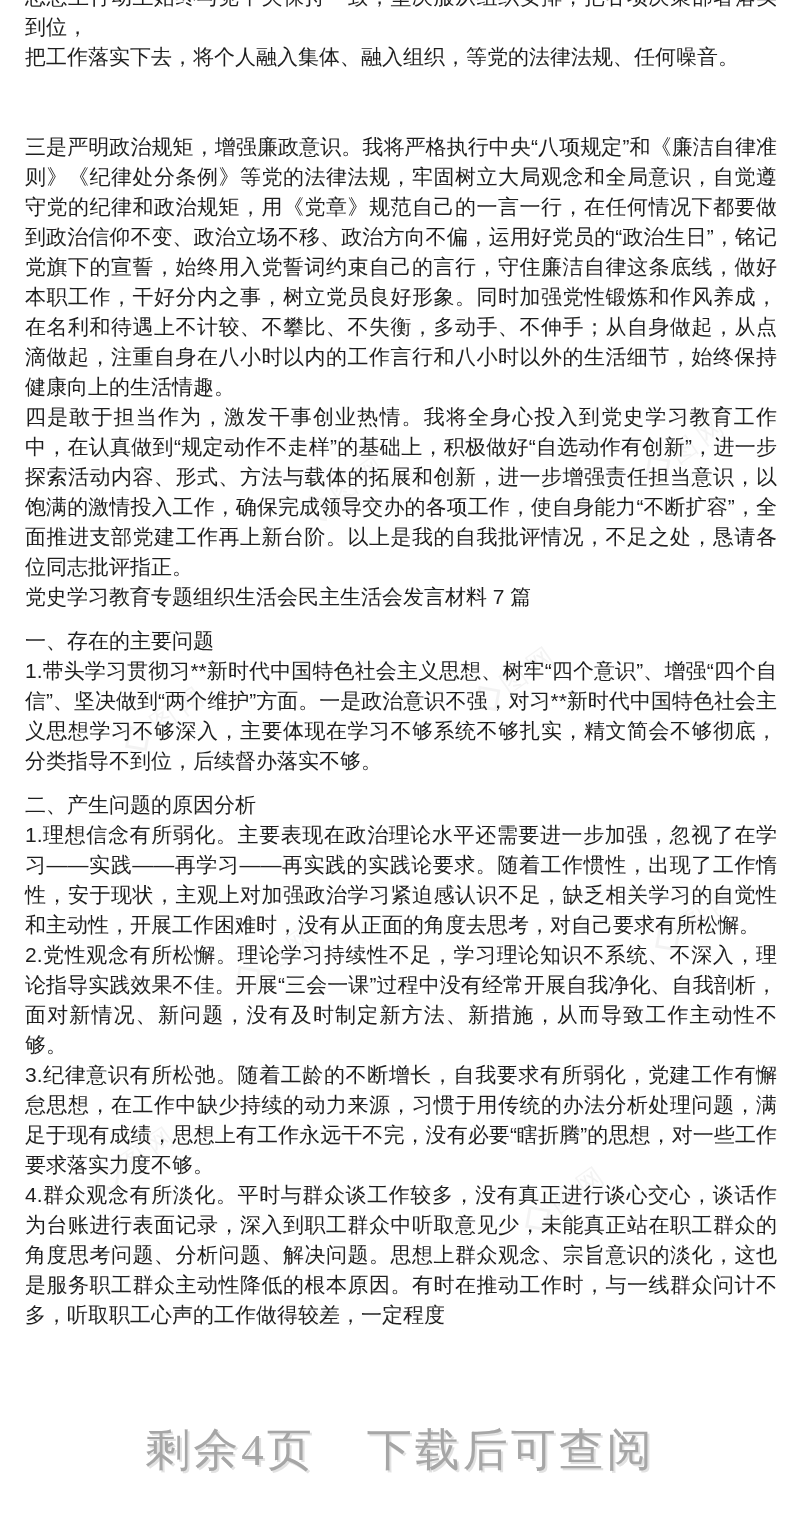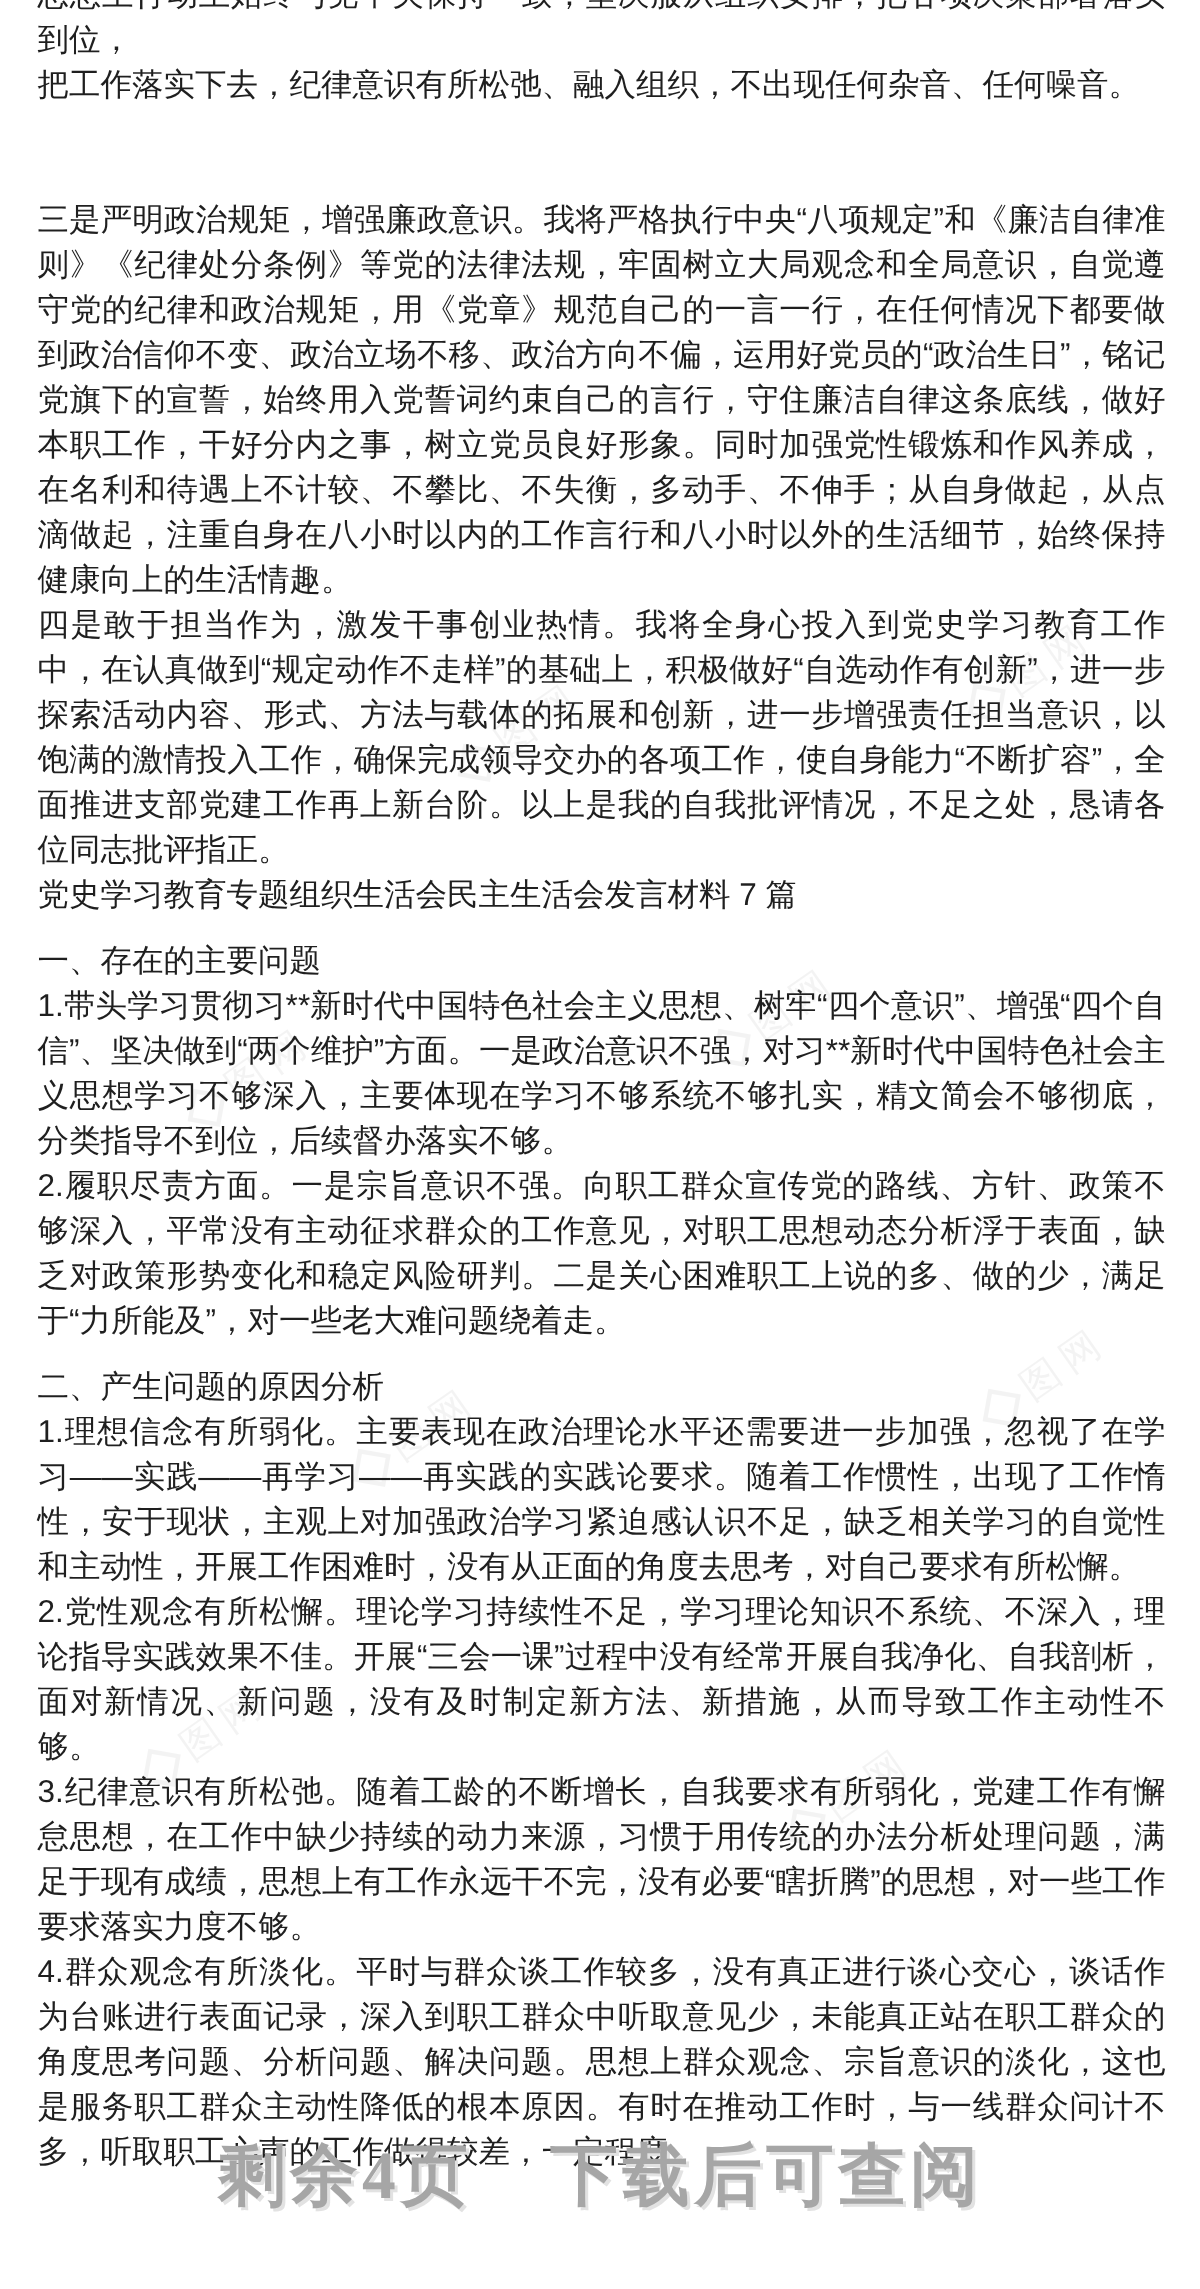--- a/index.html
+++ b/index.html
@@ -62,21 +62,21 @@
   
   .footer-banner {
     position: absolute;
     left: 0; top: 1420px;
     width: 100%;
     display: flex;
     justify-content: center;
     gap: 52px;
     font-family: "Liberation Serif", serif;
     font-size: 45px;
-    font-weight: 700;
+    font-weight: 400;
     color: #a6a6a6;
     text-shadow: 2px 2px 0 #e2e2e2;
     letter-spacing: 3px;
   }
 </style>
 </head>
 <body>
 
 <div class="page">
 
@@ -108,29 +108,28 @@
       <span class="diamond"></span>
       <span>图网</span>
     </div>
   <div class="wm">
       <span class="diamond"></span>
       <span>图网</span>
     </div>
 
   <div class="doc">
     <p>思想上行动上始终与党中央保持一致，坚决服从组织安排，把各项决策部署落实到位，</p>
-    <p>把工作落实下去，纪律意识有所松弛、融入组织，不出现任何杂音、任何噪音。</p>
+    <p>把工作落实下去，将个人融入集体、融入组织，等党的法律法规、任何噪音。</p>
     <div class="gap-xl"></div>
     <p>三是严明政治规矩，增强廉政意识。我将严格执行中央“八项规定”和《廉洁自律准则》《纪律处分条例》等党的法律法规，牢固树立大局观念和全局意识，自觉遵守党的纪律和政治规矩，用《党章》规范自己的一言一行，在任何情况下都要做到政治信仰不变、政治立场不移、政治方向不偏，运用好党员的“政治生日”，铭记党旗下的宣誓，始终用入党誓词约束自己的言行，守住廉洁自律这条底线，做好本职工作，干好分内之事，树立党员良好形象。同时加强党性锻炼和作风养成，在名利和待遇上不计较、不攀比、不失衡，多动手、不伸手；从自身做起，从点滴做起，注重自身在八小时以内的工作言行和八小时以外的生活细节，始终保持健康向上的生活情趣。</p>
     <p>四是敢于担当作为，激发干事创业热情。我将全身心投入到党史学习教育工作中，在认真做到“规定动作不走样”的基础上，积极做好“自选动作有创新”，进一步探索活动内容、形式、方法与载体的拓展和创新，进一步增强责任担当意识，以饱满的激情投入工作，确保完成领导交办的各项工作，使自身能力“不断扩容”，全面推进支部党建工作再上新台阶。以上是我的自我批评情况，不足之处，恳请各位同志批评指正。</p>
     <p>党史学习教育专题组织生活会民主生活会发言材料 7 篇</p>
     <div class="gap-sm"></div>
     <p>一、存在的主要问题</p>
     <p>1.带头学习贯彻习**新时代中国特色社会主义思想、树牢“四个意识”、增强“四个自信”、坚决做到“两个维护”方面。一是政治意识不强，对习**新时代中国特色社会主义思想学习不够深入，主要体现在学习不够系统不够扎实，精文简会不够彻底，分类指导不到位，后续督办落实不够。</p>
-    <p>2.履职尽责方面。一是宗旨意识不强。向职工群众宣传党的路线、方针、政策不够深入，平常没有主动征求群众的工作意见，对职工思想动态分析浮于表面，缺乏对政策形势变化和稳定风险研判。二是关心困难职工上说的多、做的少，满足于“力所能及”，对一些老大难问题绕着走。</p>
     <div class="gap-sm"></div>
     <p>二、产生问题的原因分析</p>
     <p>1.理想信念有所弱化。主要表现在政治理论水平还需要进一步加强，忽视了在学习——实践——再学习——再实践的实践论要求。随着工作惯性，出现了工作惰性，安于现状，主观上对加强政治学习紧迫感认识不足，缺乏相关学习的自觉性和主动性，开展工作困难时，没有从正面的角度去思考，对自己要求有所松懈。</p>
     <p>2.党性观念有所松懈。理论学习持续性不足，学习理论知识不系统、不深入，理论指导实践效果不佳。开展“三会一课”过程中没有经常开展自我净化、自我剖析，面对新情况、新问题，没有及时制定新方法、新措施，从而导致工作主动性不够。</p>
     <p>3.纪律意识有所松弛。随着工龄的不断增长，自我要求有所弱化，党建工作有懈怠思想，在工作中缺少持续的动力来源，习惯于用传统的办法分析处理问题，满足于现有成绩，思想上有工作永远干不完，没有必要“瞎折腾”的思想，对一些工作要求落实力度不够。</p>
     <p>4.群众观念有所淡化。平时与群众谈工作较多，没有真正进行谈心交心，谈话作为台账进行表面记录，深入到职工群众中听取意见少，未能真正站在职工群众的角度思考问题、分析问题、解决问题。思想上群众观念、宗旨意识的淡化，这也是服务职工群众主动性降低的根本原因。有时在推动工作时，与一线群众问计不多，听取职工心声的工作做得较差，一定程度</p>
   </div>
 
   <div class="footer-banner">
     <span>剩余4页</span>

